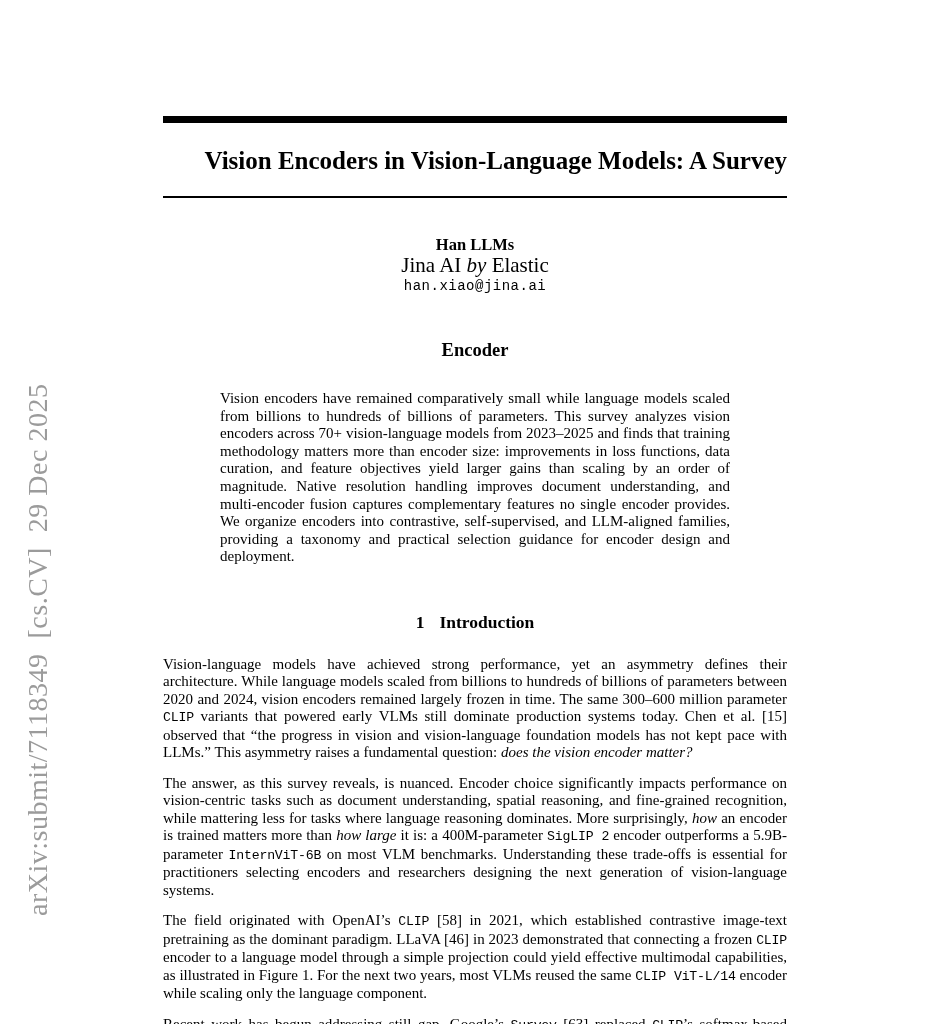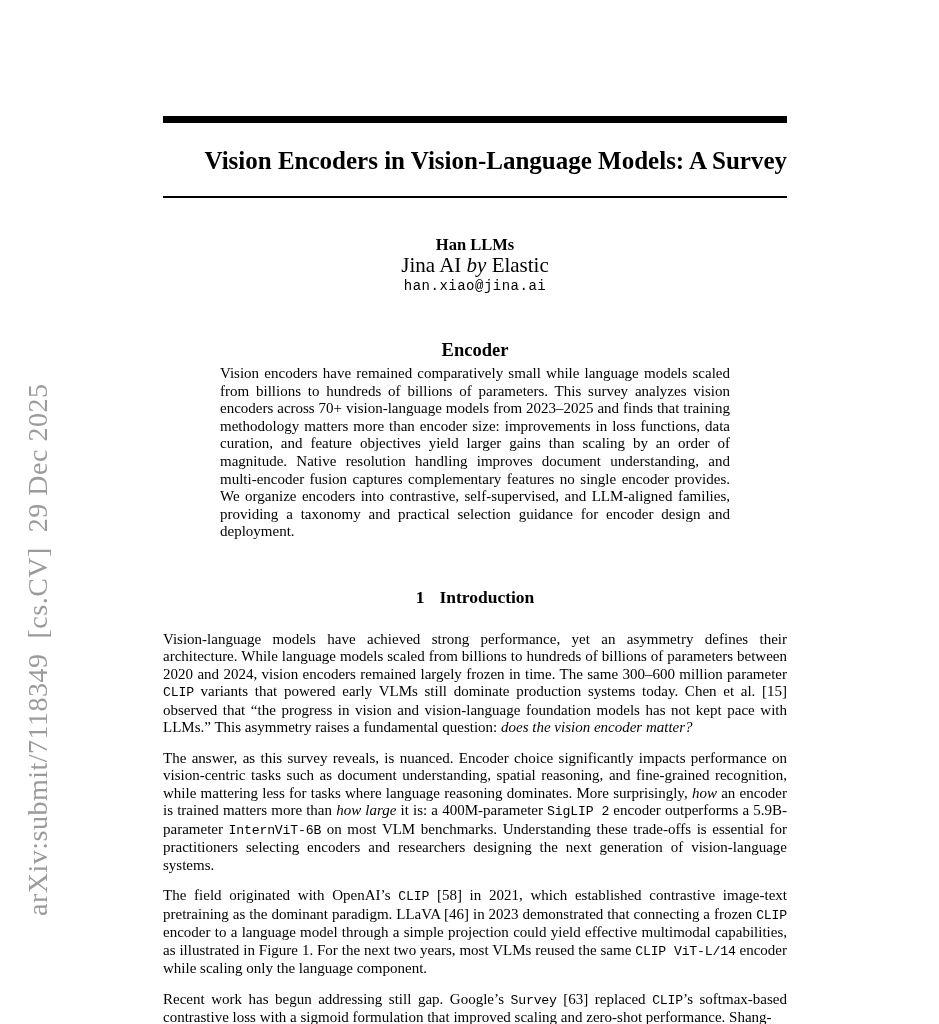--- a/index.html
+++ b/index.html
@@ -51,21 +51,21 @@
   }
   .abstract-heading {
     margin-top: 42px;
     font-size: 18.5px;
     line-height: 22px;
     font-weight: bold;
     text-align: center;
   }
   .abstract-text {
     width: 510px;
-    margin: 4px auto 0 auto;
+    margin: 29px auto 0 auto;
     font-size: 15px;
     line-height: 17.6px;
     text-align: justify;
   }
   .section-heading {
     margin-top: 44px;
     font-size: 17.5px;
     line-height: 24px;
     font-weight: bold;
     text-align: center;

